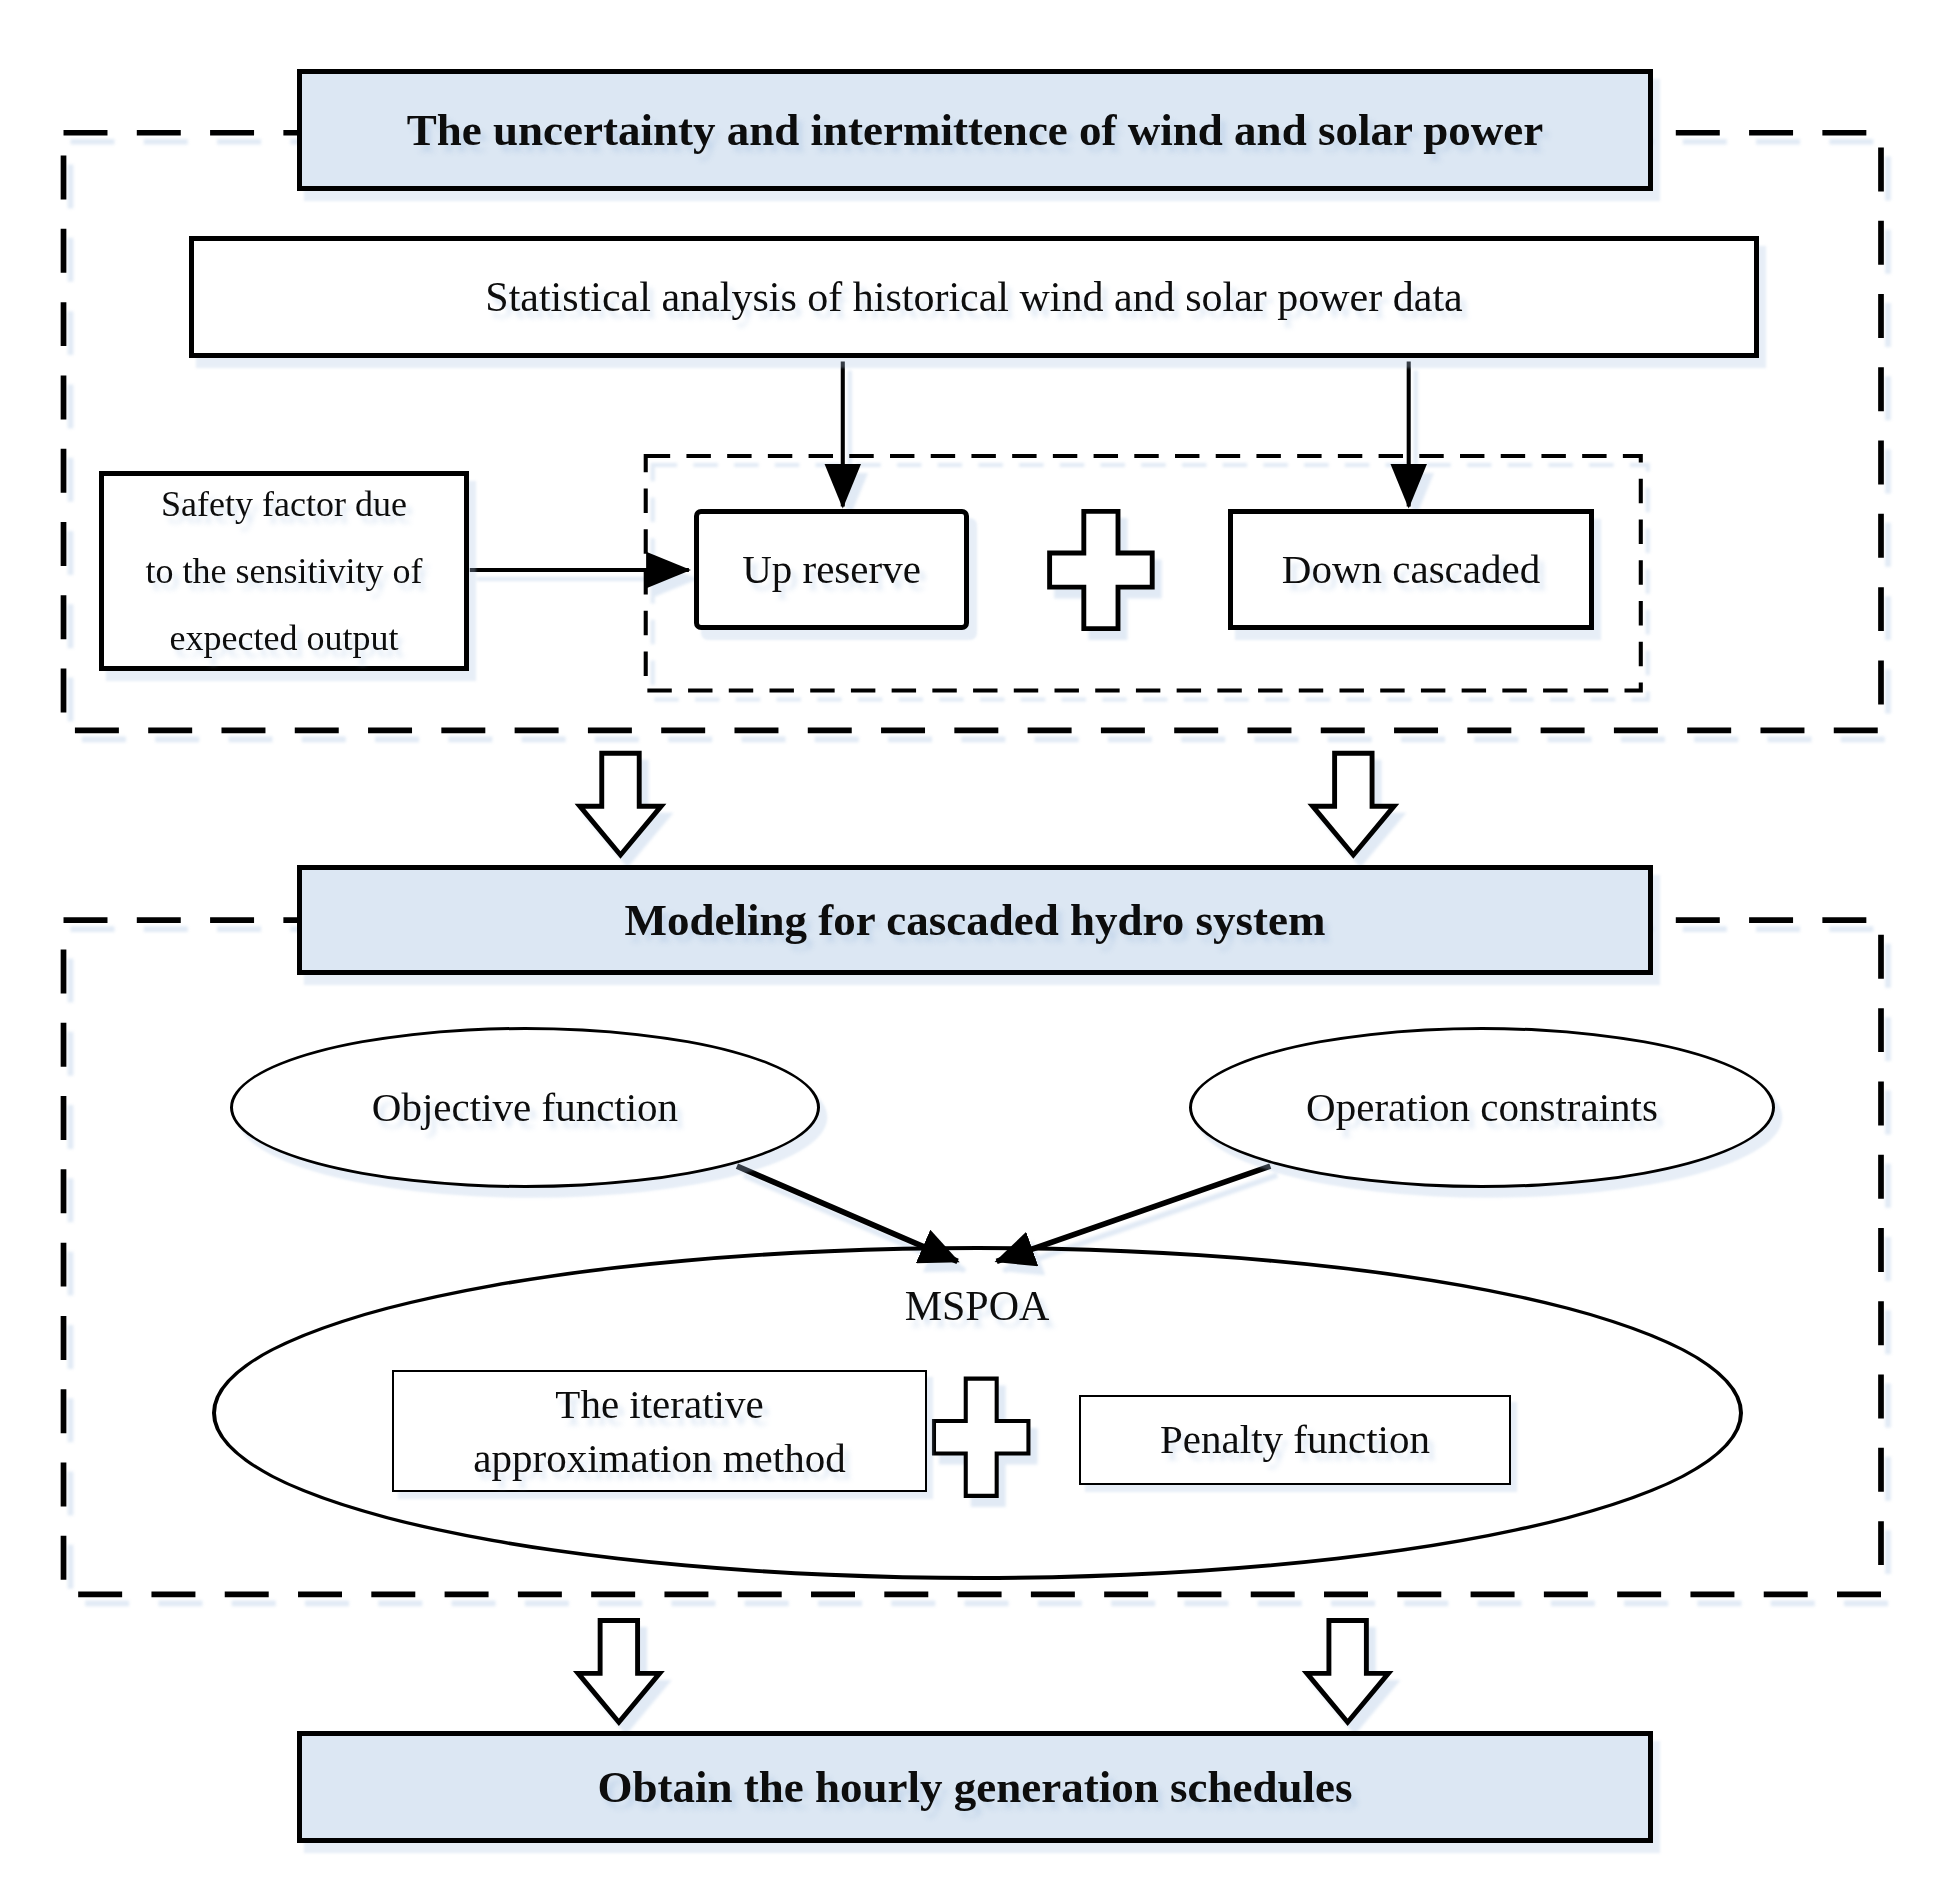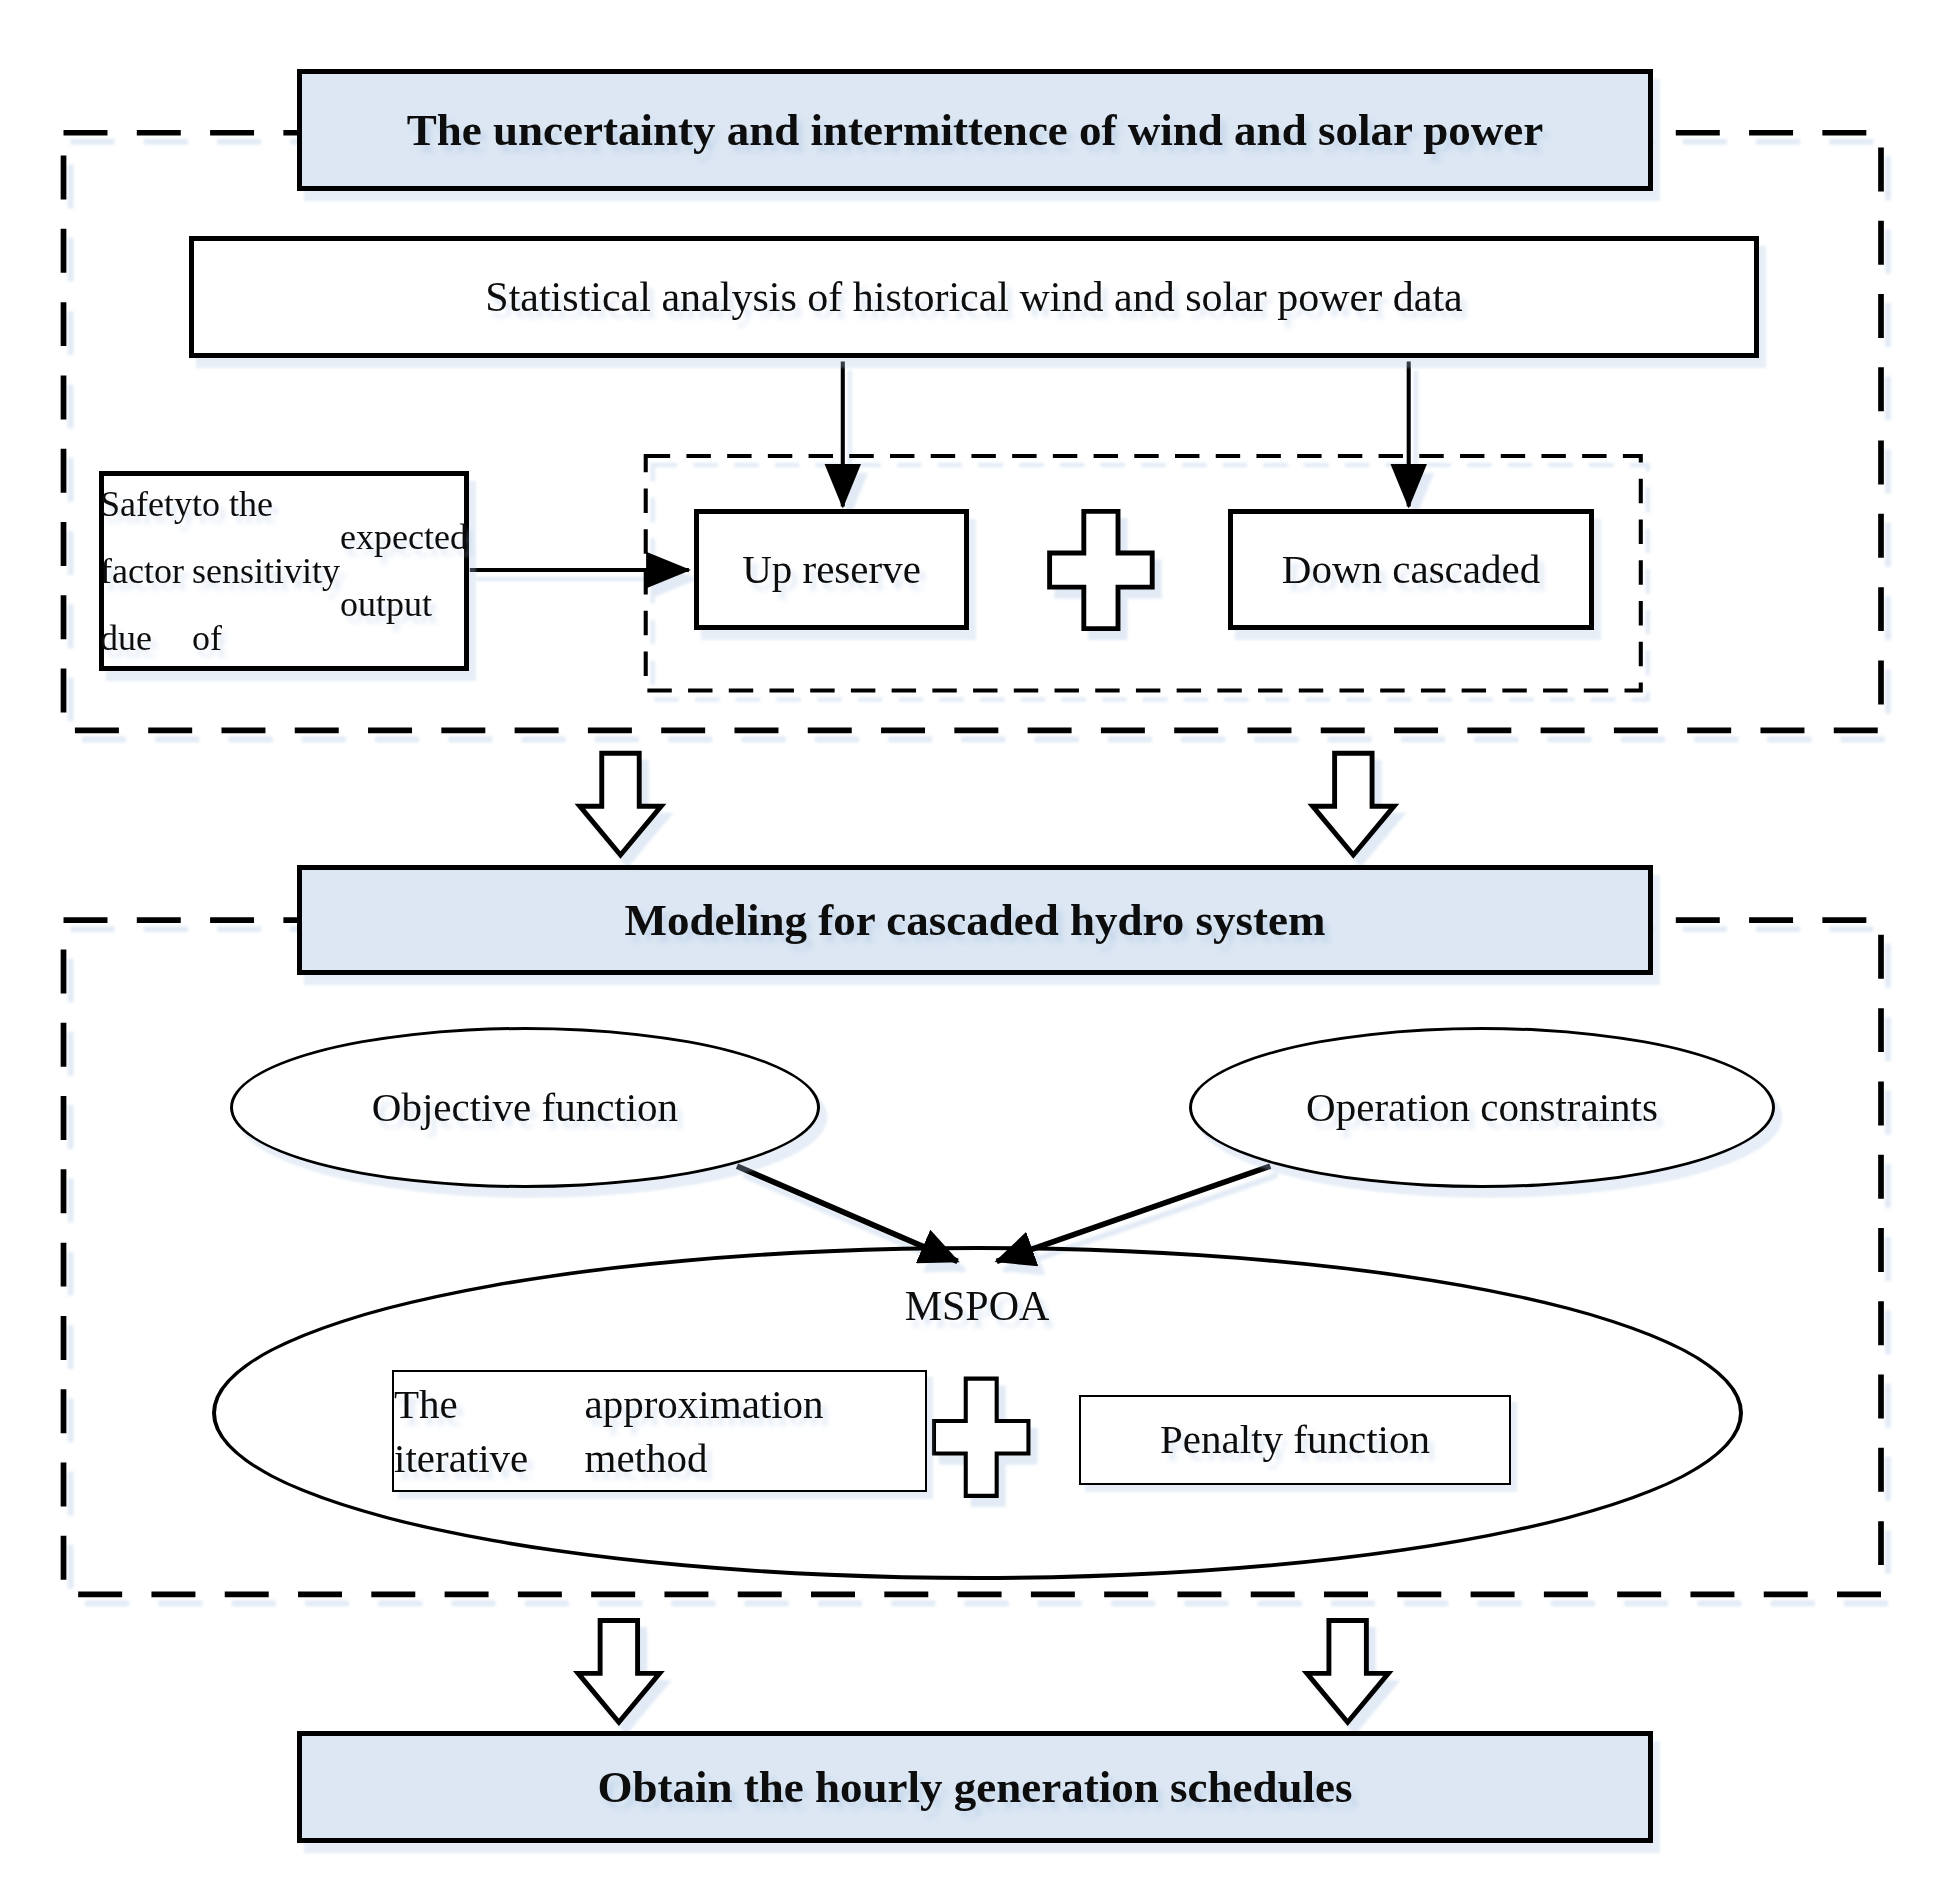--- a/index.html
+++ b/index.html
@@ -29,21 +29,21 @@
        font-weight:700;font-size:45px;
        box-shadow:7.3px 9.8px 2.4px rgba(176,199,228,0.30);}
   .ellipse{background:#ffffff;border:3.3px solid var(--line);border-radius:50%;
        box-shadow:7.3px 9.8px 2.4px rgba(176,199,228,0.30);}
   .ellipse-big{background:transparent;border:4.1px solid var(--line);border-radius:50%;}
   .plain{background:transparent;border:none;box-shadow:none;}
 
   .fs52{font-size:42px;}
   .fs50{font-size:41px;}
   .fs44{font-size:36px;line-height:67px;}
-  .multiline{flex-direction:row;}
+  .multiline{flex-direction:column;}
   .multiline span{display:block;}
   .iter-lines span{display:block;line-height:54px;}
 </style>
 </head>
 <body>
 
 <div id="canvas">
 
   <svg class="shape-layer" width="1938" height="1899" viewBox="0 0 2380 2332">
     <defs>
@@ -77,21 +77,21 @@
   <div class="node header" style="left:297px;top:69px;width:1356px;height:122px;">The uncertainty and intermittence of wind and solar power</div>
 
   <div class="node box fs52" style="left:189px;top:236px;width:1570px;height:122px;">Statistical analysis of historical wind and solar power data</div>
 
   <div class="node box fs44 multiline" style="left:99px;top:471px;width:370px;height:200px;">
     <span>Safety factor due</span>
     <span>to the sensitivity of</span>
     <span>expected output</span>
   </div>
 
-  <div class="node box fs50" style="left:694px;top:509px;width:275px;height:121px;">Up reserve</div>
+  <div class="node box fs50" style="left:694px;top:509px;width:275px;height:121px;border-radius:7px;">Up reserve</div>
 
   <div class="node box fs50" style="left:1228px;top:509px;width:366px;height:121px;">Down cascaded</div>
 
   <div class="node ellipse fs50" style="left:230px;top:1027px;width:590px;height:161px;">Objective function</div>
 
   <div class="node header" style="left:297px;top:865px;width:1356px;height:110px;">Modeling for cascaded hydro system</div>
 
   <div class="node ellipse fs50" style="left:1189px;top:1027px;width:586px;height:161px;">Operation constraints</div>
 
   <div class="node ellipse-big" style="position:absolute;box-sizing:border-box;z-index:1;left:212px;top:1246px;width:1531px;height:334px;"></div>

